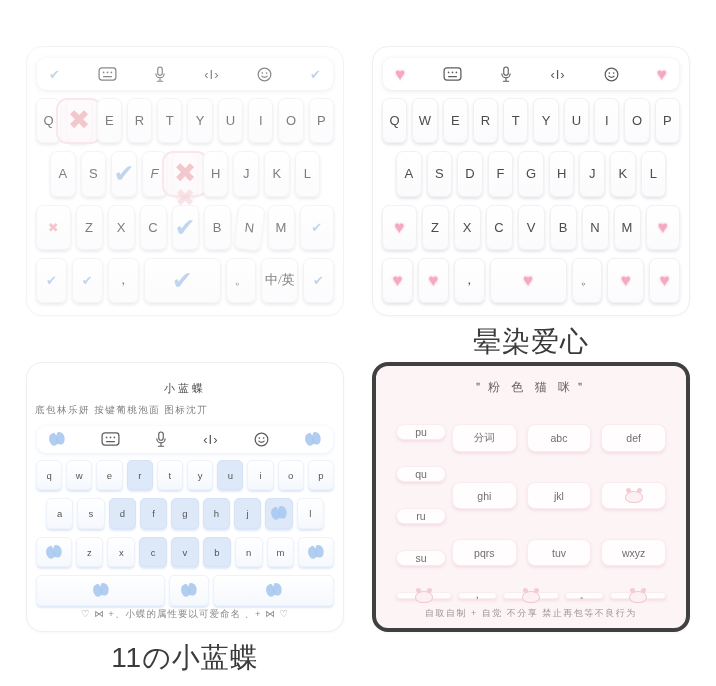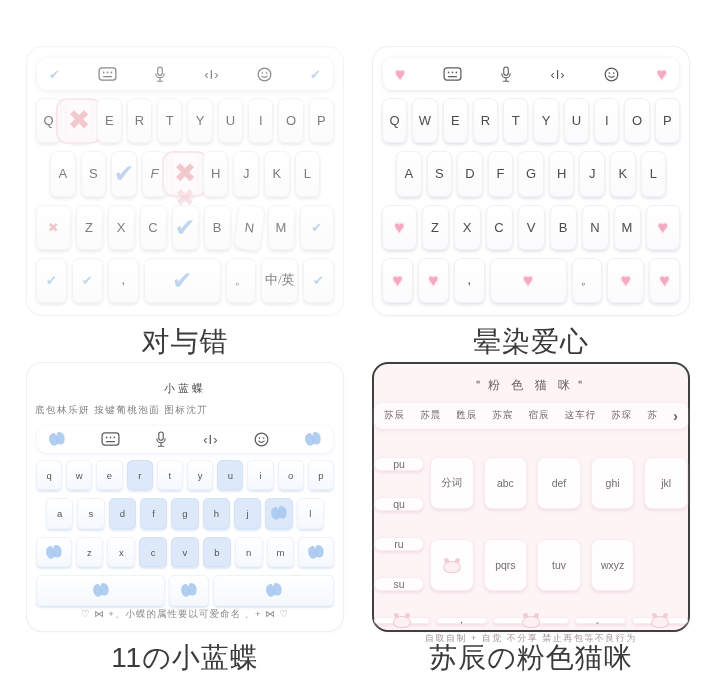--- a/index.html
+++ b/index.html
@@ -14,21 +14,21 @@
   }
   .card{margin:0;display:flex;flex-direction:column;align-items:center}
   .caption{margin-top:11px;font-size:28px;color:#3b3b3b;letter-spacing:1px;line-height:1.1}
 
   
   .tile{
     width:318px;height:270px;box-sizing:border-box;border-radius:16px;background:#fff;
     border:1px solid #efeff2;box-shadow:0 1px 3px rgba(0,0,0,.03);
     padding:10px 8px;display:flex;flex-direction:column;position:relative;
   }
-  .tile-pink{background:#fdf4f6;border:2px solid #404040;padding:8px 0}
+  .tile-pink{background:#fdf4f6;border:4px solid #404040;padding:8px 20px}
 
   
   .toolbar{
     background:#fff;border-radius:9px;height:32px;flex:none;
     box-shadow:0 1px 5px rgba(165,165,180,.28);
     display:flex;align-items:center;justify-content:space-between;
     padding:0 12px;margin:1px 2px 7px;
   }
   .kb{display:flex;flex-direction:column;flex:1;gap:8px;padding:1px 1px 2px}
   .krow{display:flex;gap:5px;flex:1;box-sizing:border-box}
@@ -99,21 +99,21 @@
     box-shadow:0 1px 4px rgba(226,178,192,.35);
     display:flex;align-items:center;justify-content:space-between;padding:0 10px;
     font-size:9.5px;color:#6f6468;flex:none;
   }
   .cand-bar .cw{letter-spacing:1px}
   .cand-more{font-size:15px;color:#6f6468;line-height:1;font-weight:bold}
   .t9{display:flex;gap:6px;margin-top:8px;flex:1}
   .t9 .col{display:flex;flex-direction:column;gap:6px}
   .t9 .col-l{width:50px}
   .t9 .col-r{width:54px}
-  .t9 .mid{flex:1;display:grid;grid-template-columns:repeat(5,1fr);gap:10px}
+  .t9 .mid{flex:1;display:grid;grid-template-columns:repeat(3,1fr);gap:10px}
   .t9key{
     background:#fffdfd;border:1px solid #f9ecef;border-radius:8px;
     box-shadow:0 2px 3px rgba(233,190,204,.38);
     display:flex;align-items:center;justify-content:center;
     font-size:10.5px;color:#6f6f6f;flex:1;margin-top:20px;
   }
   .t9-bottom{display:flex;gap:6px;margin-top:6px;height:27px;flex:none}
   .t9-bottom .t9key.end{flex:0 0 54px}
   .t9-bottom .t9key.space{flex:1.5}
   .pink-footer{font-size:9px;letter-spacing:1.5px;color:#a39298;text-align:center;margin-top:8px;flex:none}
@@ -266,21 +266,20 @@
             </div>
             <div class="key" style="flex: 1.2 1 0px; font-family: Liberation Serif, serif;">
               <span class="klabel">中/英</span>
             </div>
             <div class="key">
               <span class="i-check">✔</span>
             </div>
           </div>
         </div>
       </div>
-    <figcaption class="caption">对与错</figcaption>
   </figure>
 
   <figure class="card">
     <div class="tile" id="tile1">
         <div class="toolbar">
           <span class="i-heart">♥</span>
           <span class="tb-ico">
             <svg width="19" height="14" viewBox="0 0 24 18">
               <rect x="1.2" y="1.2" width="21.6" height="15.6" rx="3.5" fill="none" stroke="#5c5c5c" stroke-width="1.6"></rect>
               <circle cx="7" cy="7" r="1.1" fill="#5c5c5c"></circle>
@@ -567,31 +566,20 @@
           </div>
         </div>
       <div class="mini-footer">♡ ⋈ +、小蝶的属性要以可爱命名 、+ ⋈ ♡</div>
     </div>
     <figcaption class="caption">11の小蓝蝶</figcaption>
   </figure>
 
   <figure class="card">
     <div class="tile tile-pink" id="tile3">
       <div class="pink-title">＂粉 色 猫 咪＂</div>
-      <div class="cand-bar" id="cand-bar">
-          <span class="cw">苏辰</span>
-          <span class="cw">苏晨</span>
-          <span class="cw">甦辰</span>
-          <span class="cw">苏宸</span>
-          <span class="cw">宿辰</span>
-          <span class="cw">这车行</span>
-          <span class="cw">苏琛</span>
-          <span class="cw">苏</span>
-          <span class="cand-more">›</span>
-        </div>
       <div class="t9" id="t9">
           <div class="col col-l">
             <div class="t9key">
               <span class="klabel">pu</span>
             </div>
             <div class="t9key">
               <span class="klabel">qu</span>
             </div>
             <div class="t9key">
               <span class="klabel">ru</span>
@@ -654,16 +642,15 @@
           </div>
           <div class="t9key end">
             <span class="catface">
               <i class="ear l"></i>
               <i class="ear r"></i>
             </span>
           </div>
         </div>
       <div class="pink-footer">自取自制 + 自觉 不分享 禁止再包等不良行为</div>
     </div>
-    <figcaption class="caption">苏辰の粉色猫咪</figcaption>
   </figure>
 
 </div>
 
 </body></html>

